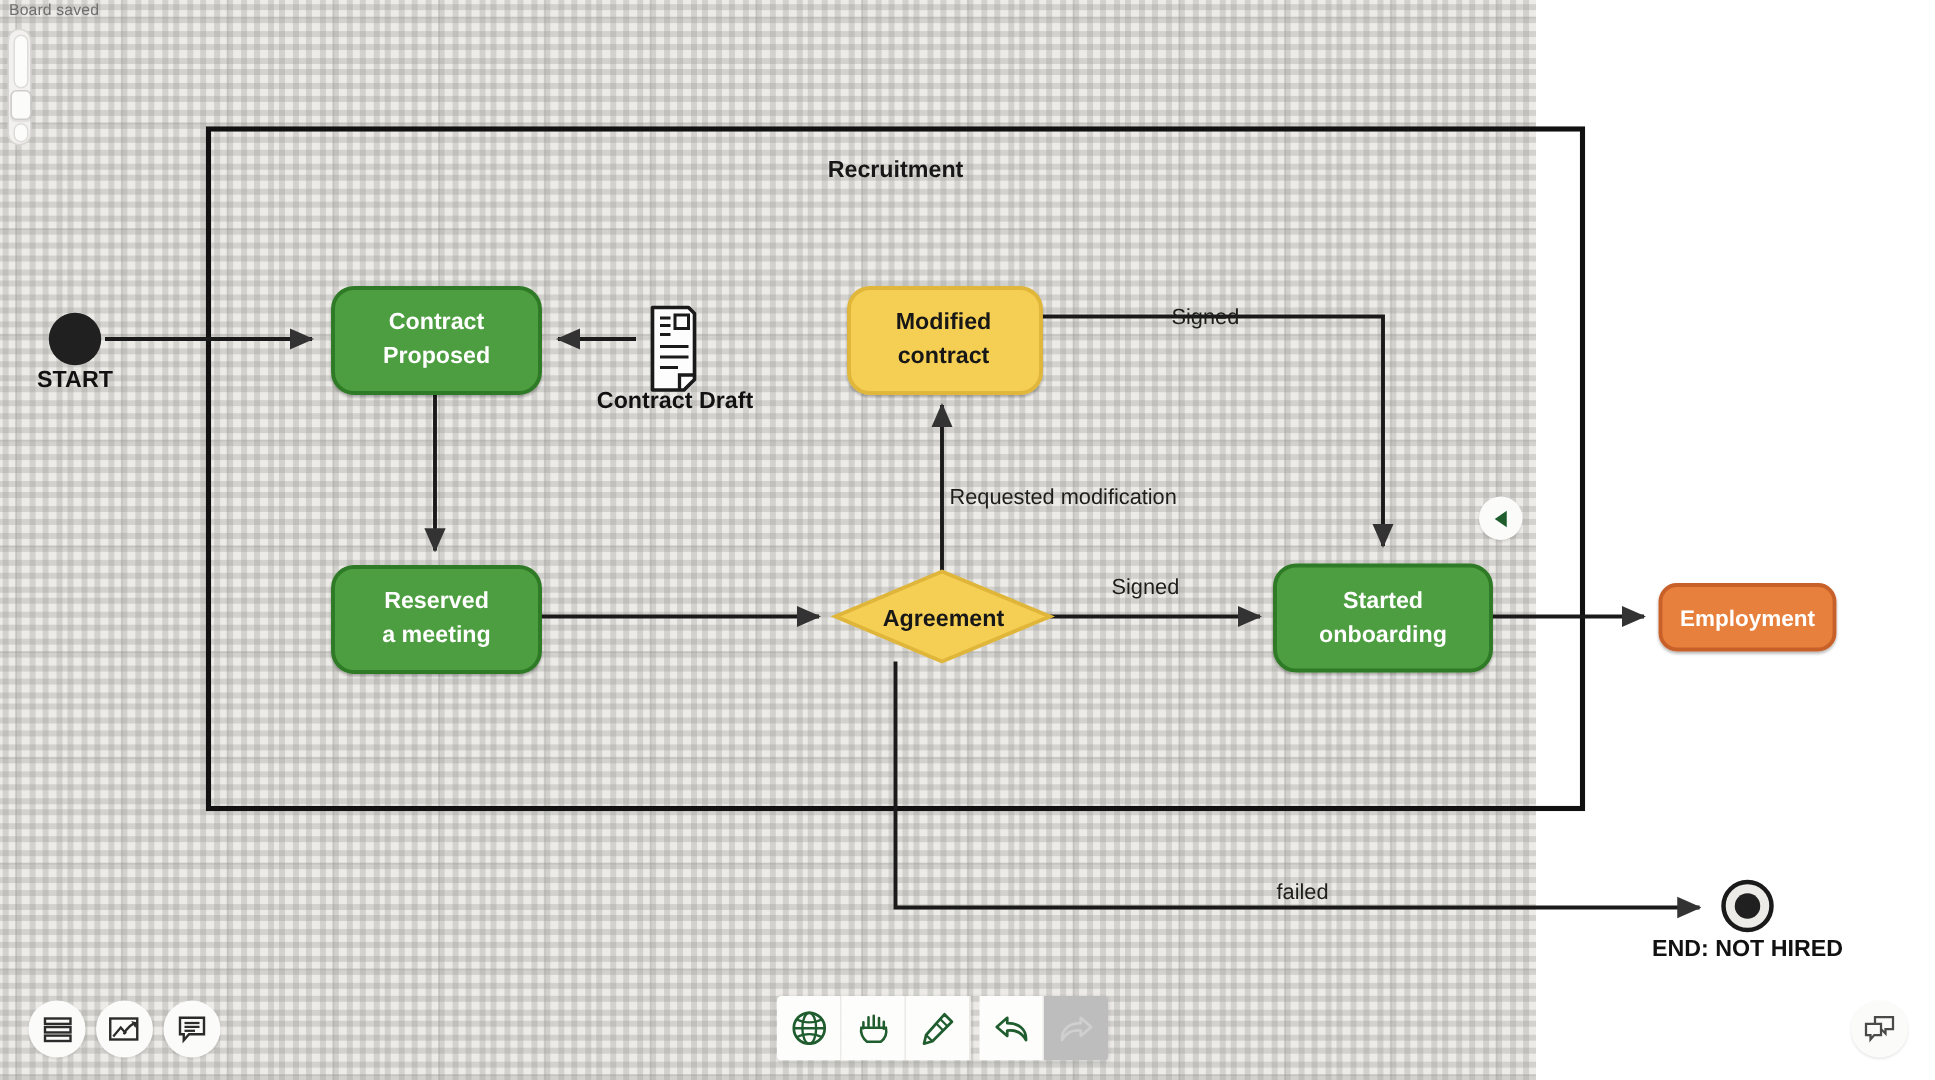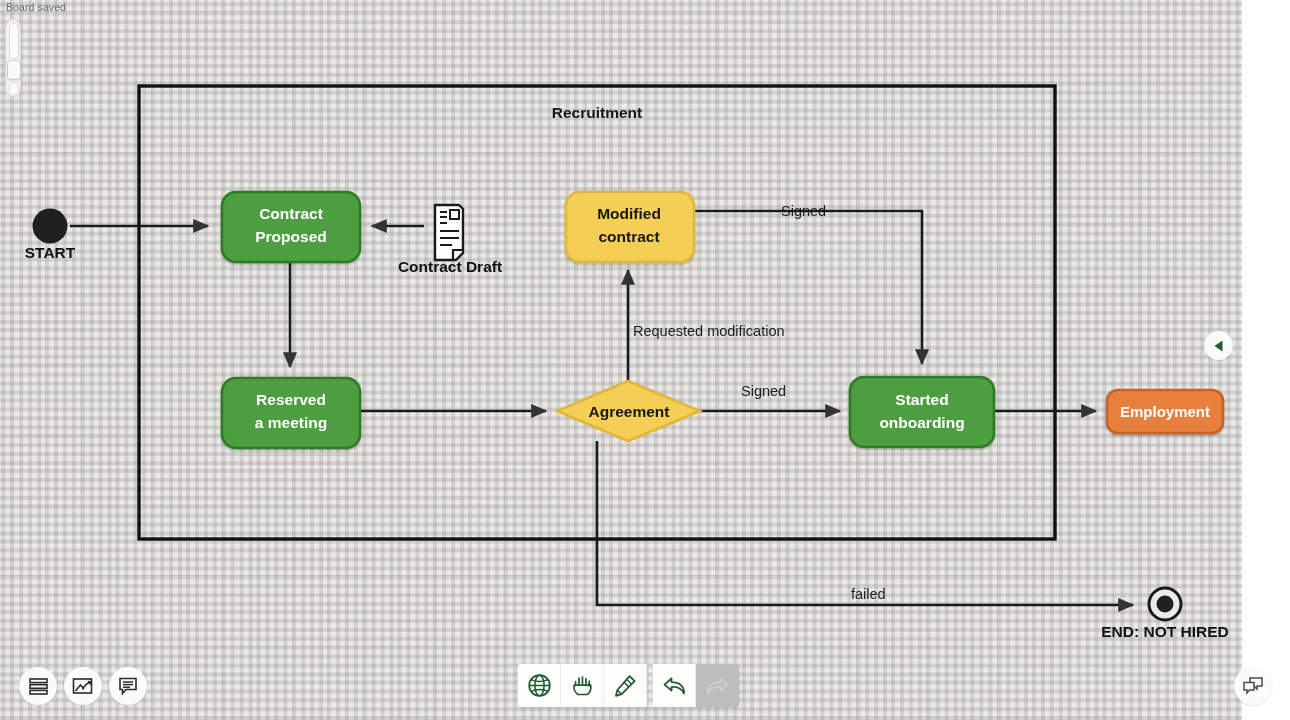--- a/index.html
+++ b/index.html
@@ -4,21 +4,21 @@
 <style>
   * { box-sizing: border-box; }
   html, body {
     margin: 0; padding: 0;
     width: 1290px; height: 720px;
     overflow: hidden;
     font-family: "Liberation Sans", sans-serif;
   }
   #canvas {
     position: relative;
-    width: 1242px; height: 720px;
+    width: 1024px; height: 720px;
     background-color: #ecebe8;
     background-image:
       linear-gradient(to right, rgba(140,140,135,0.22) 1px, transparent 1px),
       linear-gradient(to bottom, rgba(140,140,135,0.22) 1px, transparent 1px),
       repeating-linear-gradient(to right, rgba(150,150,145,0.30) 0 4px, transparent 4px 9px),
       repeating-linear-gradient(to bottom, rgba(150,150,145,0.30) 0 4px, transparent 4px 9px);
     background-size: 70.5px 70.5px, 70.5px 70.5px, 70.5px 100%, 100% 70.5px;
     background-position: 10px 11px, 10px 11px, 45px 0, 0 46px;
   }
 

